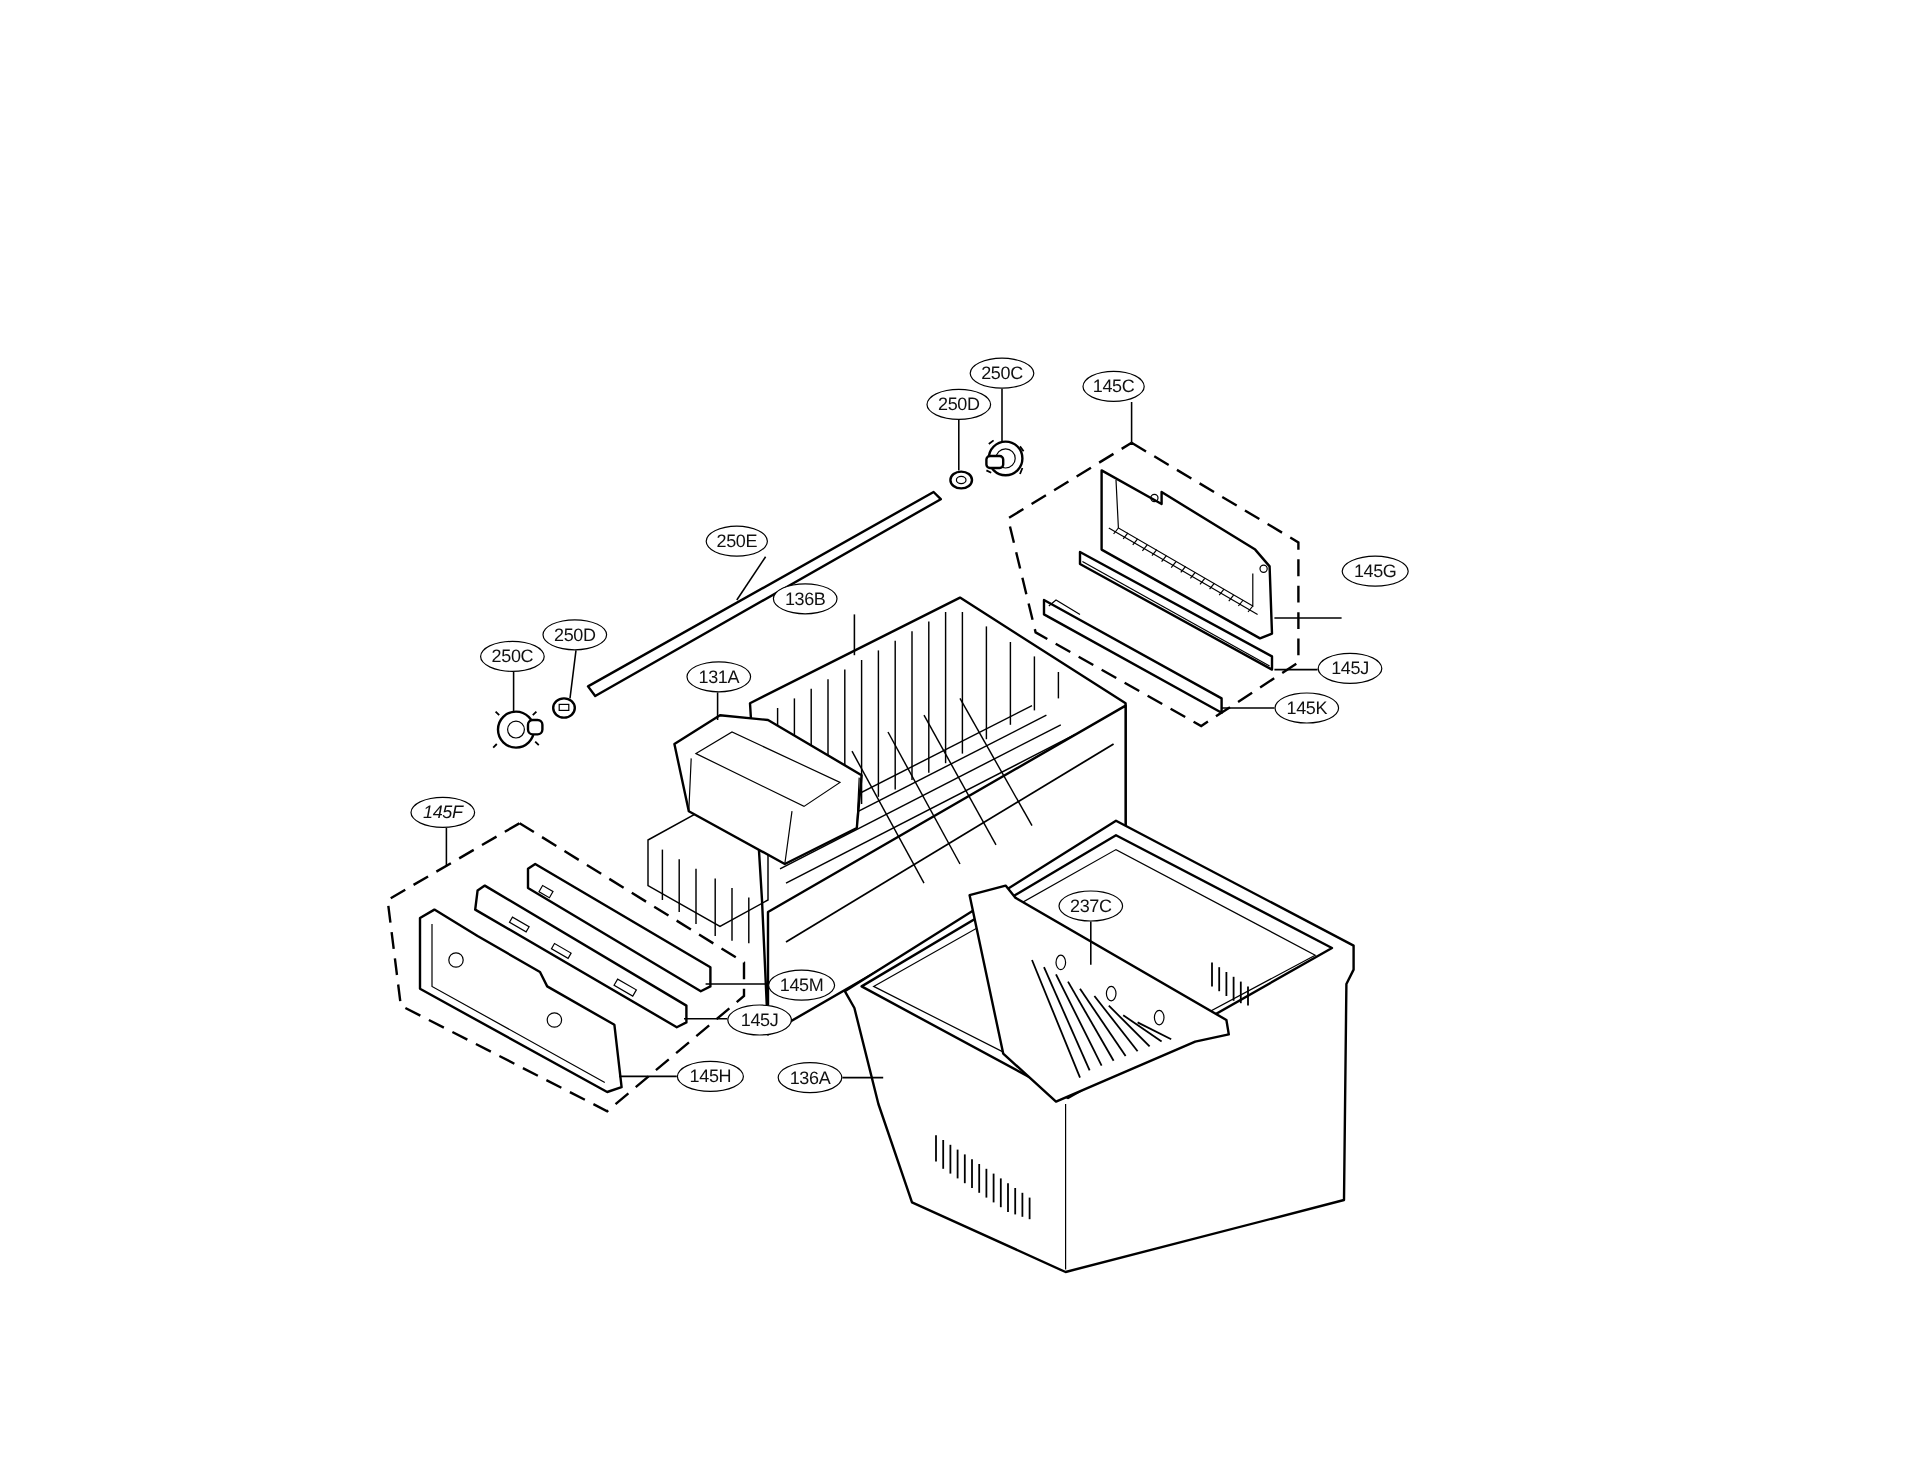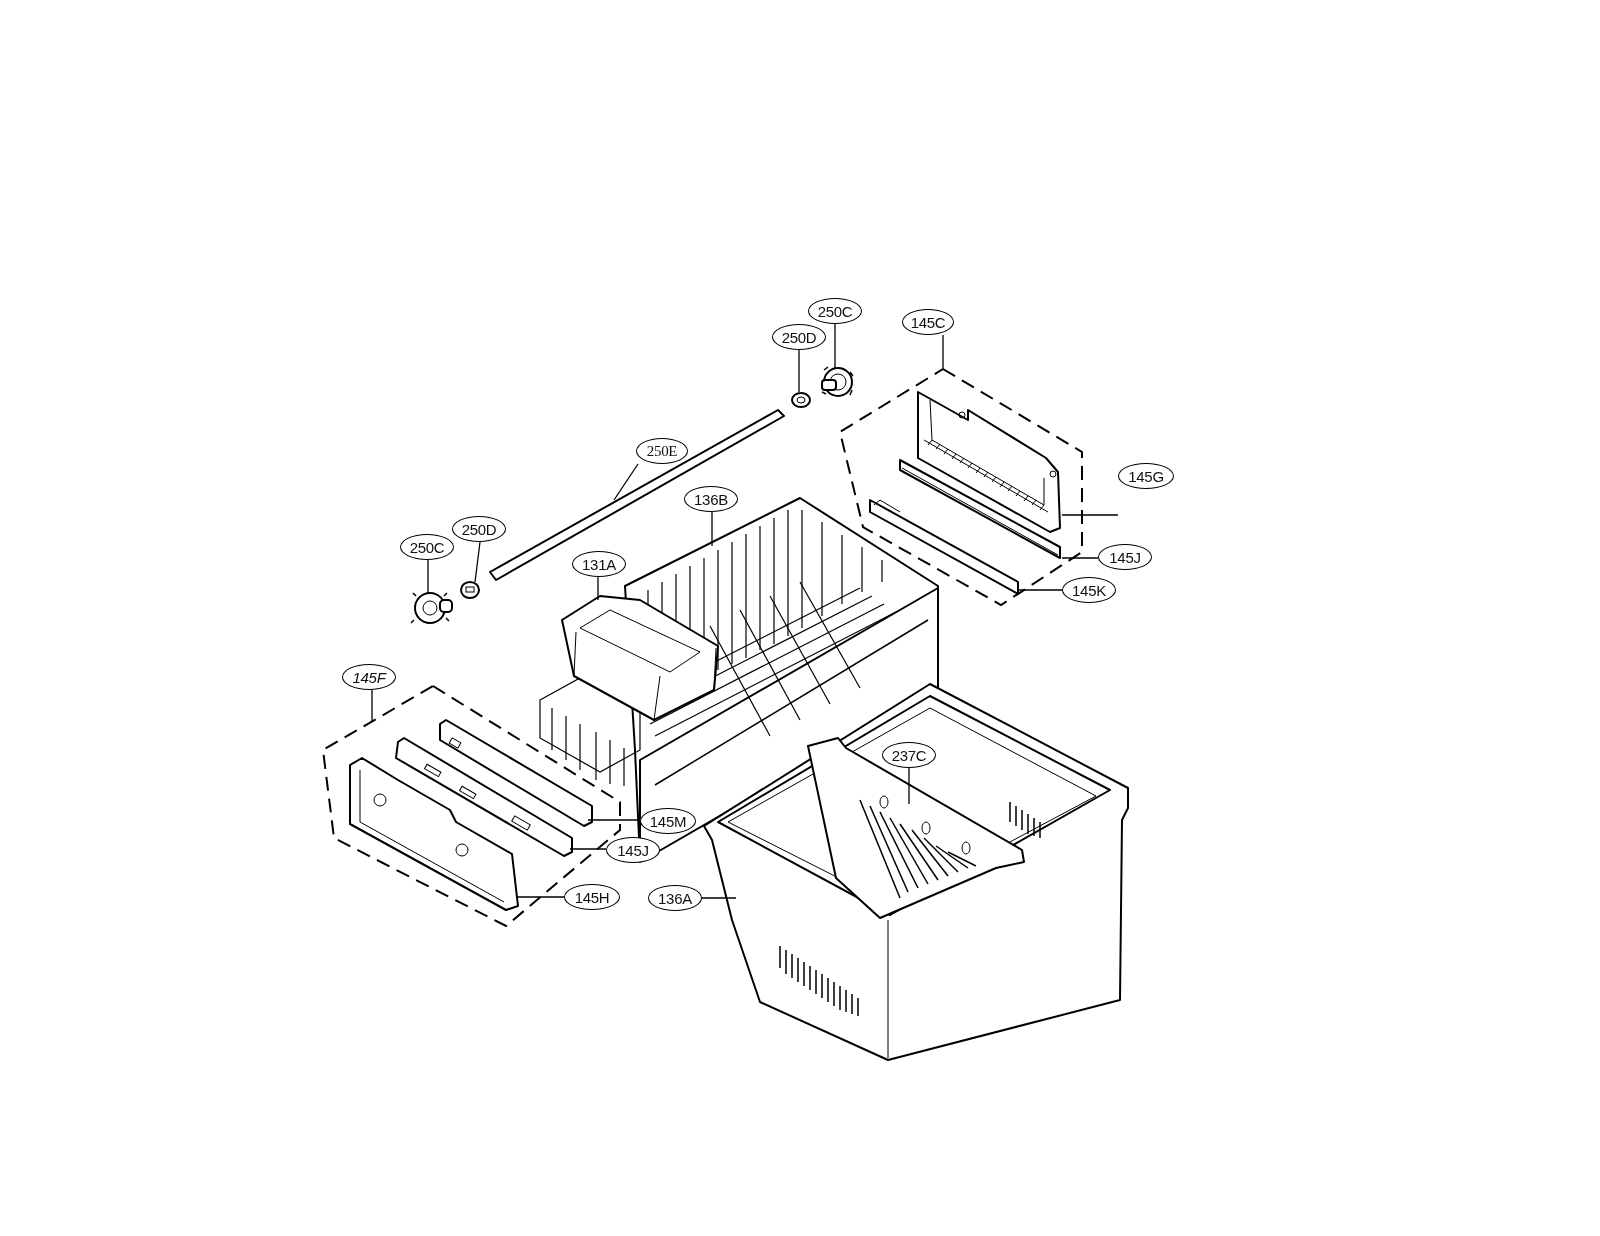--- a/index.html
+++ b/index.html
@@ -206,22 +206,22 @@
         <line x1="1040" y1="822" x2="1040" y2="838"></line>
     </g>
     <line class="lead" x1="702" y1="898" x2="736" y2="898"></line>
     <line class="lead" x1="909" y1="768" x2="909" y2="804"></line>
   </g>
 </svg>
 
 <div class="callout" style="left:808px;top:298px;width:54px;">250C</div>
 <div class="callout" style="left:772px;top:324px;width:54px;">250D</div>
 <div class="callout" style="left:902px;top:309px;width:52px;">145C</div>
-<div class="callout" style="left:636px;top:438px;width:52px;font-family:Liberation Serif, serif;">250E</div>
-<div class="callout" style="left:684px;top:486px;width:54px;text-align:right;">136B</div>
+<div class="callout" style="left:588px;top:438px;width:52px;">250E</div>
+<div class="callout" style="left:644px;top:486px;width:54px;text-align:right;">136B</div>
 <div class="callout" style="left:1118px;top:463px;width:56px;">145G</div>
 <div class="callout" style="left:452px;top:516px;width:54px;">250D</div>
 <div class="callout" style="left:400px;top:534px;width:54px;">250C</div>
 <div class="callout" style="left:1098px;top:544px;width:54px;">145J</div>
 <div class="callout" style="left:572px;top:551px;width:54px;">131A</div>
 <div class="callout" style="left:1062px;top:577px;width:54px;">145K</div>
 <div class="callout" style="left:342px;top:664px;width:54px;font-style:italic;">145F</div>
 <div class="callout" style="left:882px;top:742px;width:54px;text-align:right;">237C</div>
 <div class="callout" style="left:640px;top:808px;width:56px;">145M</div>
 <div class="callout" style="left:606px;top:837px;width:54px;">145J</div>

